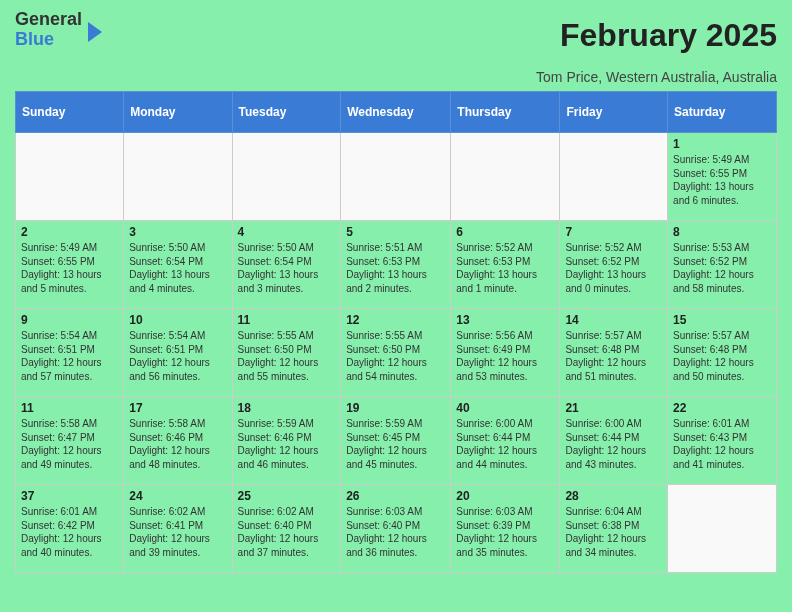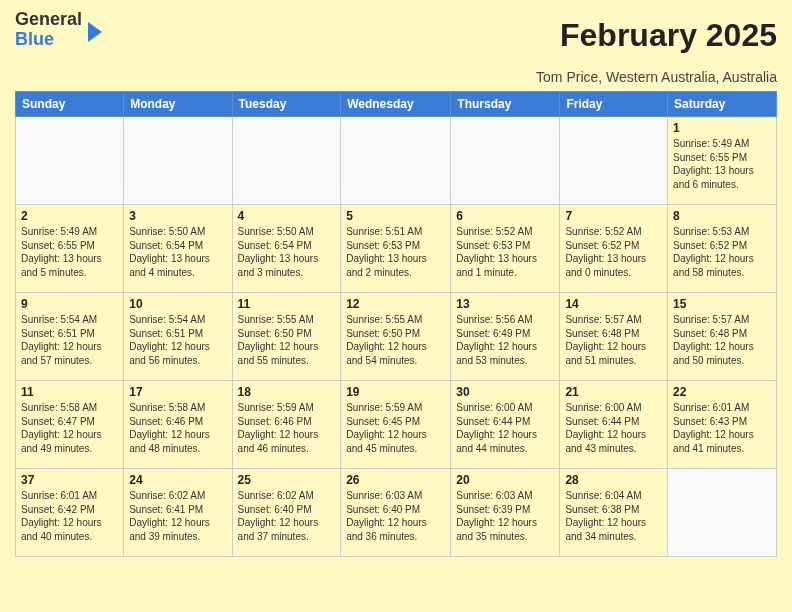--- a/index.html
+++ b/index.html
@@ -6,21 +6,21 @@
     body {
       font-family: Arial, sans-serif;
       background: #fff;
       width: 792px;
       min-height: 612px;
       padding: 0;
     }
     .page {
       width: 792px;
       min-height: 612px;
-      background: #fef9c3;
+      background: #86efac;
       padding: 10px 15px 10px 15px;
     }
     .header {
       display: flex;
       align-items: flex-start;
       justify-content: space-between;
       margin-bottom: 6px;
     }
     .logo {
       display: flex;
@@ -61,21 +61,21 @@
       width: 100%;
       border-collapse: collapse;
       border: 1px solid #ccc;
     }
     .calendar th {
       background: #3a7bd5;
       color: #fff;
       font-size: 12px;
       font-weight: bold;
       text-align: left;
-      padding: 5px 6px;
+      padding: 13px 6px;
       border: 1px solid #5a8fd8;
     }
     .calendar td {
       vertical-align: top;
       border: 1px solid #ccc;
       padding: 4px 5px;
       width: 113px;
       min-height: 80px;
       height: 88px;
       font-size: 10px;
@@ -213,21 +213,21 @@
           </td>
           <td>
             <span class="day-num">18</span>
             <div class="day-info">Sunrise: 5:59 AM<br>Sunset: 6:46 PM<br>Daylight: 12 hours<br>and 46 minutes.</div>
           </td>
           <td>
             <span class="day-num">19</span>
             <div class="day-info">Sunrise: 5:59 AM<br>Sunset: 6:45 PM<br>Daylight: 12 hours<br>and 45 minutes.</div>
           </td>
           <td>
-            <span class="day-num">30</span>
+            <span class="day-num">40</span>
             <div class="day-info">Sunrise: 6:00 AM<br>Sunset: 6:44 PM<br>Daylight: 12 hours<br>and 44 minutes.</div>
           </td>
           <td>
             <span class="day-num">21</span>
             <div class="day-info">Sunrise: 6:00 AM<br>Sunset: 6:44 PM<br>Daylight: 12 hours<br>and 43 minutes.</div>
           </td>
           <td>
             <span class="day-num">22</span>
             <div class="day-info">Sunrise: 6:01 AM<br>Sunset: 6:43 PM<br>Daylight: 12 hours<br>and 41 minutes.</div>
           </td>

